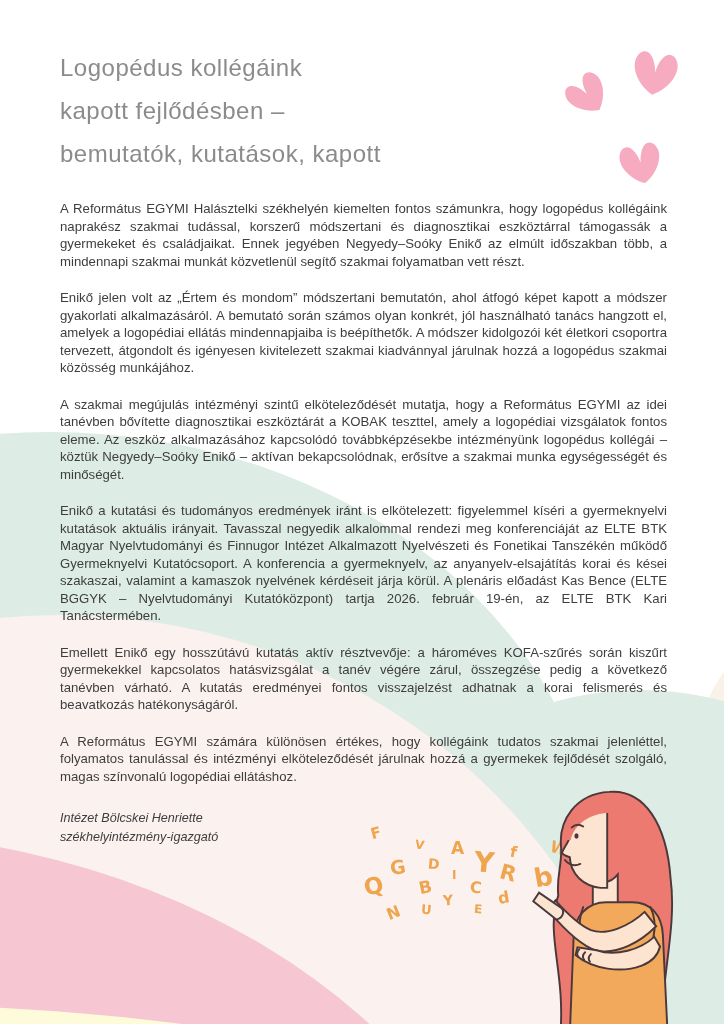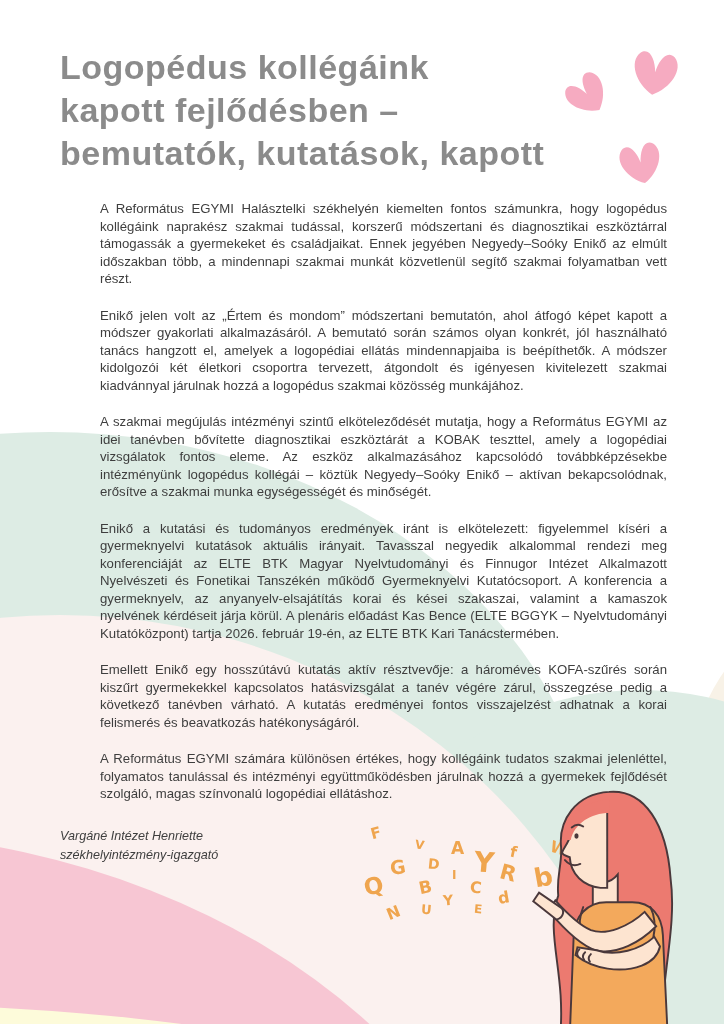--- a/index.html
+++ b/index.html
@@ -22,29 +22,29 @@
   .shape-teal-b  {left:300px;  top:690px;  width:680px;  height:740px;  background:var(--teal);}
   .shape-palepink{left:-540px; top:615px;  width:1200px; height:1150px; background:var(--pale-pink);}
   .shape-pinkarc {left:-880px; top:830px;  width:1400px; height:1020px; background:var(--pink-arc);}
   .shape-yellow  {left:-750px; top:1004px; width:1200px; height:240px;  background:var(--yellow);}
   
   .butterfly{position:absolute; line-height:0;}
   .butterfly svg{display:block; overflow:visible;}
   
   .title{
     position:absolute; left:60px; top:46px; width:560px;
-    font-size:34px; font-weight:bold; line-height:43px;
+    font-size:24px; font-weight:normal; line-height:43px;
     letter-spacing:.5px; color:var(--title);
   }
   .body-copy{
     position:absolute; left:60px; top:200px; width:607px;
     font-size:13.2px; line-height:17.5px; color:var(--body-text);
     text-align:justify;
   }
-  .body-copy p{margin-bottom:19px;margin-left:40px;}
+  .body-copy p{margin-bottom:19px;}
   .signature{margin-top:24px; font-style:italic; font-size:12.6px; line-height:19px; text-align:left;}
   
   .letters-layer{position:absolute; left:0; top:0; width:724px; height:1024px; pointer-events:none;}
   .floating-letter{
     position:absolute; font-weight:bold; color:var(--letters);
     font-family:"DejaVu Sans", sans-serif; line-height:1;
   }
   
   .woman{position:absolute; left:516px; top:784px; width:192px; height:250px;}
   .woman svg{display:block;}
@@ -89,23 +89,23 @@
     <div>kapott fejlődésben –</div>
     <div>bemutatók, kutatások, kapott</div>
   </h1>
 
   <div class="body-copy">
     <p>A Református EGYMI Halásztelki székhelyén kiemelten fontos számunkra, hogy logopédus kollégáink naprakész szakmai tudással, korszerű módszertani és diagnosztikai eszköztárral támogassák a gyermekeket és családjaikat. Ennek jegyében Negyedy–Soóky Enikő az elmúlt időszakban több, a mindennapi szakmai munkát közvetlenül segítő szakmai folyamatban vett részt.</p>
     <p>Enikő jelen volt az „Értem és mondom” módszertani bemutatón, ahol átfogó képet kapott a módszer gyakorlati alkalmazásáról. A bemutató során számos olyan konkrét, jól használható tanács hangzott el, amelyek a logopédiai ellátás mindennapjaiba is beépíthetők. A módszer kidolgozói két életkori csoportra tervezett, átgondolt és igényesen kivitelezett szakmai kiadvánnyal járulnak hozzá a logopédus szakmai közösség munkájához.</p>
     <p>A szakmai megújulás intézményi szintű elköteleződését mutatja, hogy a Református EGYMI az idei tanévben bővítette diagnosztikai eszköztárát a KOBAK teszttel, amely a logopédiai vizsgálatok fontos eleme. Az eszköz alkalmazásához kapcsolódó továbbképzésekbe intézményünk logopédus kollégái – köztük Negyedy–Soóky Enikő – aktívan bekapcsolódnak, erősítve a szakmai munka egységességét és minőségét.</p>
     <p>Enikő a kutatási és tudományos eredmények iránt is elkötelezett: figyelemmel kíséri a gyermeknyelvi kutatások aktuális irányait. Tavasszal negyedik alkalommal rendezi meg konferenciáját az ELTE BTK Magyar Nyelvtudományi és Finnugor Intézet Alkalmazott Nyelvészeti és Fonetikai Tanszékén működő Gyermeknyelvi Kutatócsoport. A konferencia a gyermeknyelv, az anyanyelv-elsajátítás korai és kései szakaszai, valamint a kamaszok nyelvének kérdéseit járja körül. A plenáris előadást Kas Bence (ELTE BGGYK – Nyelvtudományi Kutatóközpont) tartja 2026. február 19-én, az ELTE BTK Kari Tanácstermében.</p>
     <p>Emellett Enikő egy hosszútávú kutatás aktív résztvevője: a hároméves KOFA-szűrés során kiszűrt gyermekekkel kapcsolatos hatásvizsgálat a tanév végére zárul, összegzése pedig a következő tanévben várható. A kutatás eredményei fontos visszajelzést adhatnak a korai felismerés és beavatkozás hatékonyságáról.</p>
-    <p>A Református EGYMI számára különösen értékes, hogy kollégáink tudatos szakmai jelenléttel, folyamatos tanulással és intézményi együttműködésben járulnak hozzá a gyermekek fejlődését szolgáló, magas színvonalú logopédiai ellátáshoz.</p>
+    <p>A Református EGYMI számára különösen értékes, hogy kollégáink tudatos szakmai jelenléttel, folyamatos tanulással és intézményi elköteleződését járulnak hozzá a gyermekek fejlődését szolgáló, magas színvonalú logopédiai ellátáshoz.</p>
     <div class="signature">
-      <div>Vargáné Intézet Henriette</div>
+      <div>Intézet Bölcskei Henriette</div>
       <div>székhelyintézmény-igazgató</div>
     </div>
   </div>
 
   <div class="letters-layer" id="letters-layer">
       <span class="floating-letter" style="left: 371px; top: 826px; font-size: 15px; transform: rotate(-15deg);">F</span>
       <span class="floating-letter" style="left: 415px; top: 839px; font-size: 12px; transform: rotate(8deg);">V</span>
       <span class="floating-letter" style="left: 451px; top: 840px; font-size: 17px; transform: rotate(0deg);">A</span>
       <span class="floating-letter" style="left: 510px; top: 845px; font-size: 15px; transform: rotate(12deg);">f</span>
       <span class="floating-letter" style="left: 550px; top: 841px; font-size: 16px; transform: rotate(18deg);">W</span>

